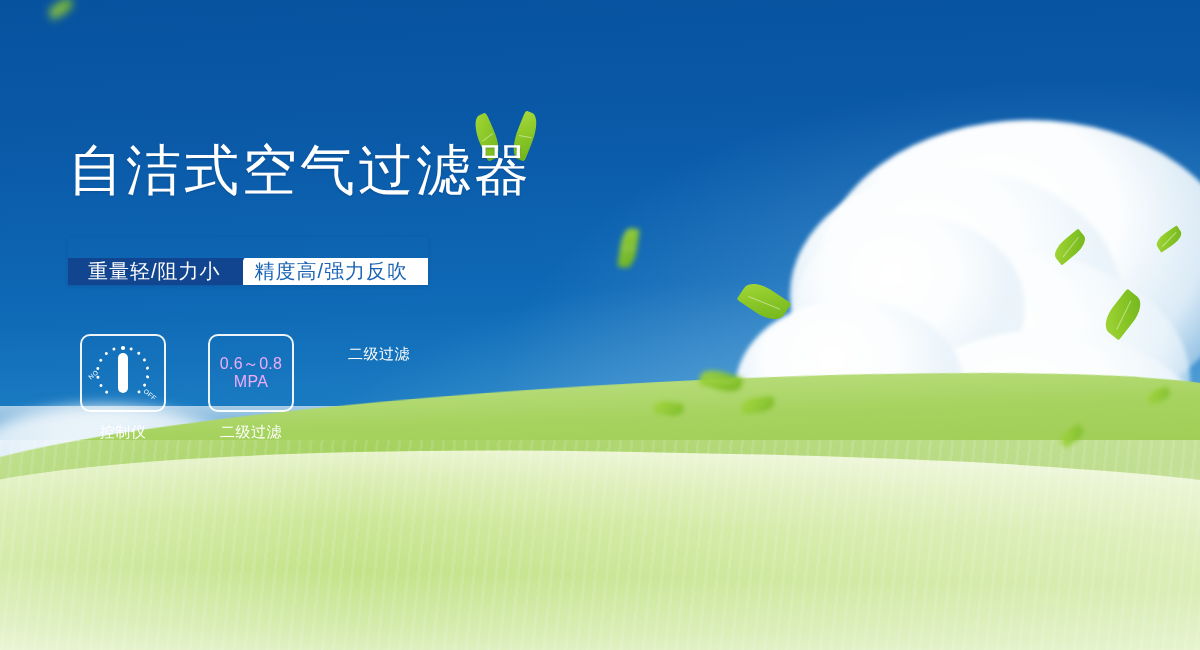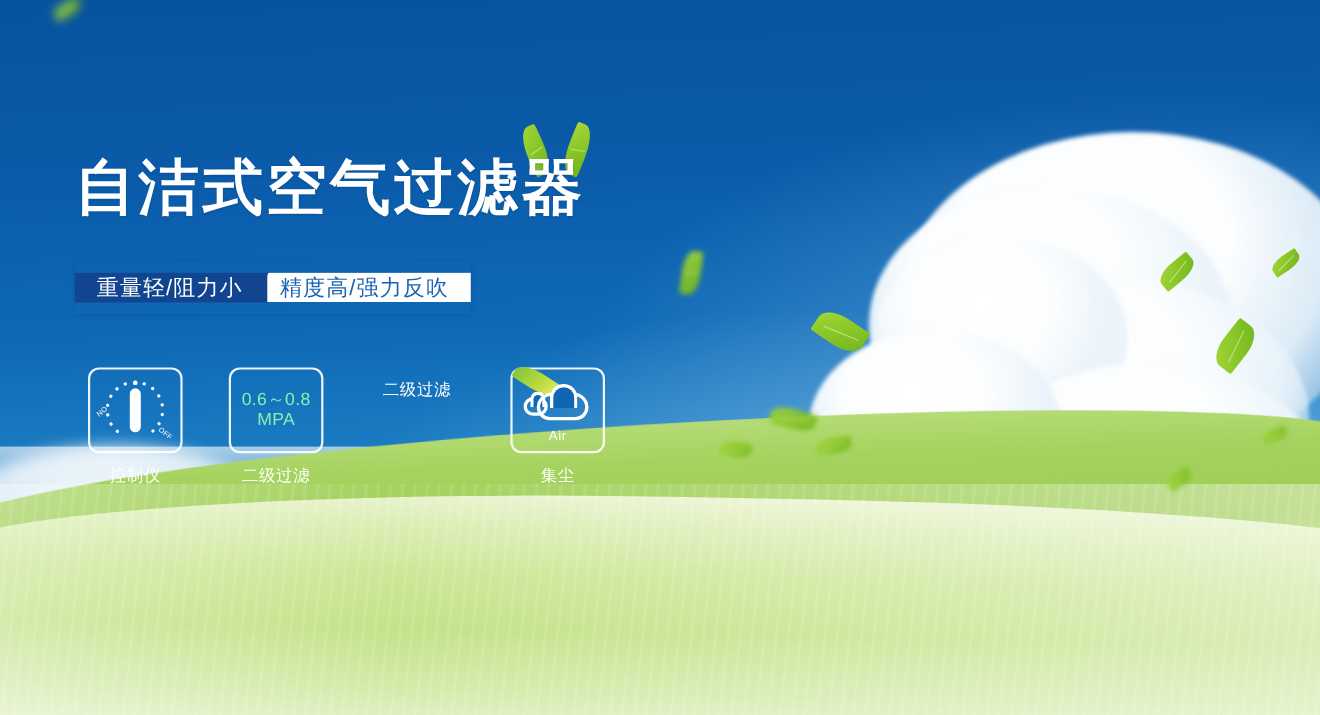--- a/index.html
+++ b/index.html
@@ -125,32 +125,32 @@
   .sprout-r { left: 516px; top: 112px; width: 18px; height: 48px; transform: rotate(22deg);  border-radius: 10% 60% 10% 60%; }
 
   
   .title {
     position: absolute;
     left: 68px; top: 143px;
     font-size: 55px;
     line-height: 1;
     letter-spacing: 3px;
     color: #ffffff;
-    font-weight: 700;
+    font-weight: 400;
     text-shadow: 0 1px 2px rgba(0,40,90,0.25);
     white-space: nowrap;
   }
 
   
   .subtitle-bar {
     position: absolute;
     left: 68px; top: 237px;
     height: 48px;
     display: flex;
-    align-items: center;
+    align-items: flex-end;
     box-shadow: 0 1px 4px rgba(0,30,70,0.18);
   }
   .sub-dark {
     background: #12458f;
     color: #ffffff;
     font-size: 20px;
     letter-spacing: 1px;
     display: flex;
     align-items: center;
     padding: 0 22px 0 20px;
@@ -184,21 +184,21 @@
     box-sizing: border-box;
     border: 2px solid rgba(255,255,255,0.92);
     border-radius: 10px;
     display: flex;
     align-items: center;
     justify-content: center;
     position: relative;
     overflow: visible;
   }
   .feature-text {
-    color: #86efac;
+    color: #f0abfc;
     font-size: 16px;
     line-height: 1.12;
     letter-spacing: .3px;
     text-align: center;
   }
   .feature-label {
     margin-top: 11px;
     color: #ffffff;
     font-size: 15px;
     letter-spacing: .5px;
@@ -399,26 +399,15 @@
         </div>
       </div>
       <div class="feature-label">二级过滤</div>
     </div>
 
 
     <div class="feature">
       <div class="feature-label">二级过滤</div>
     </div>
 
-    <div class="feature">
-      <div class="feature-box">
-        <div class="airicon">
-          <div class="air-swoosh"></div>
-          <div class="air-cloud-small"></div>
-          <div class="air-cloud-big"></div>
-          <div class="air-text">Air</div>
-        </div>
-      </div>
-      <div class="feature-label">集尘</div>
-    </div>
 
   </div>
 </div>
 
 </body></html>

